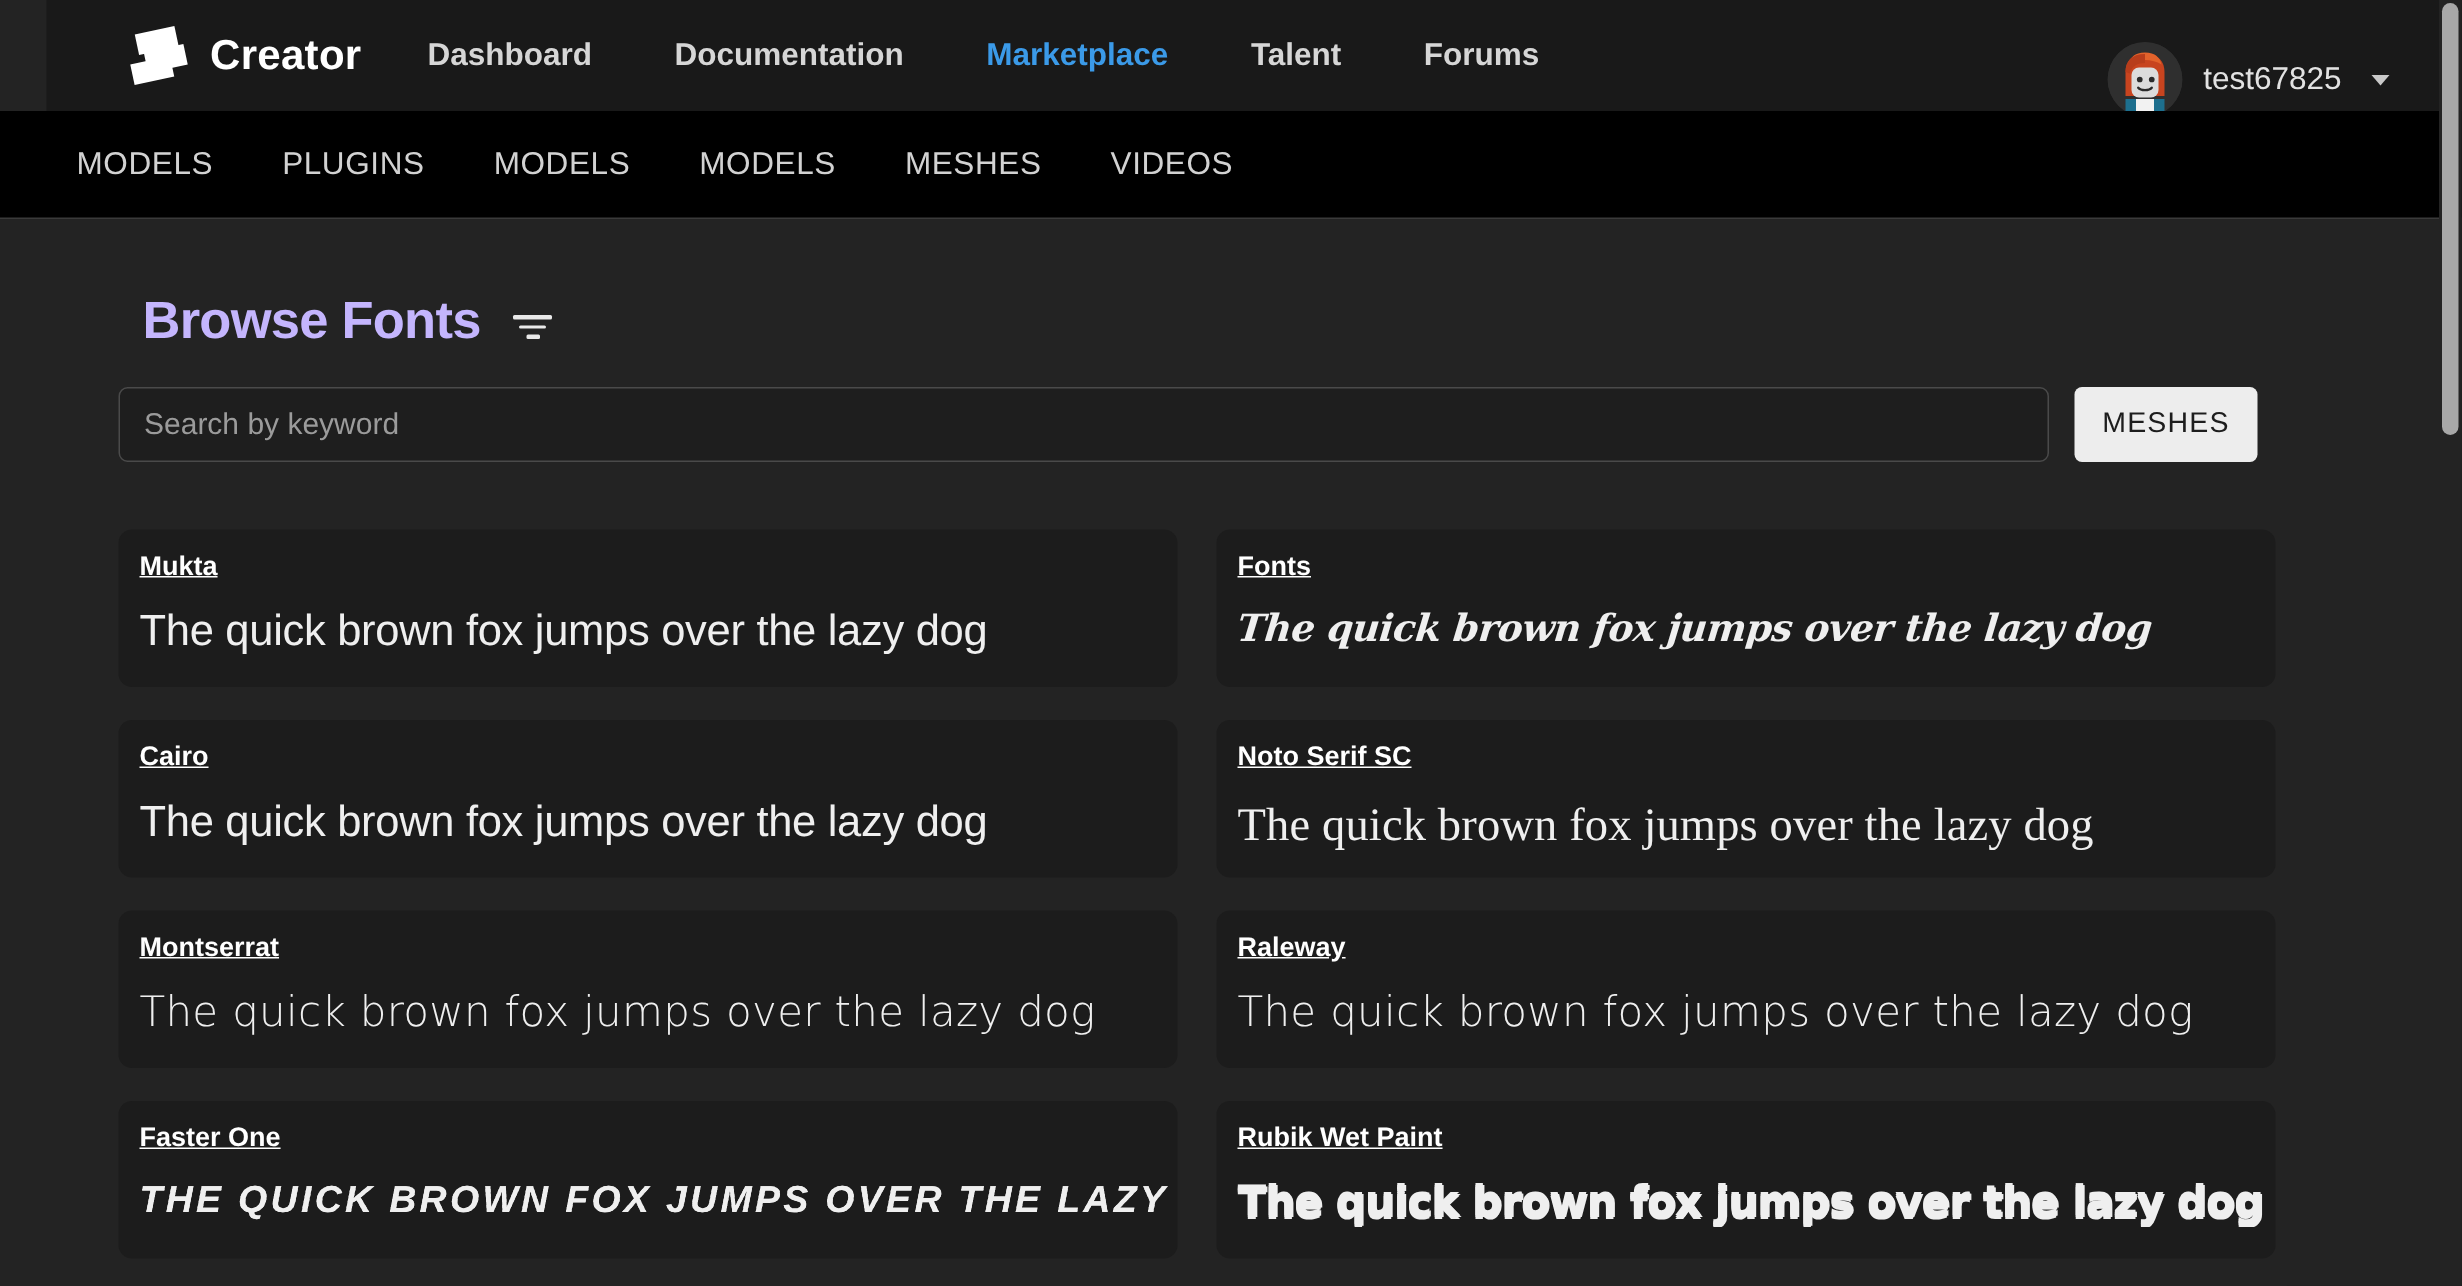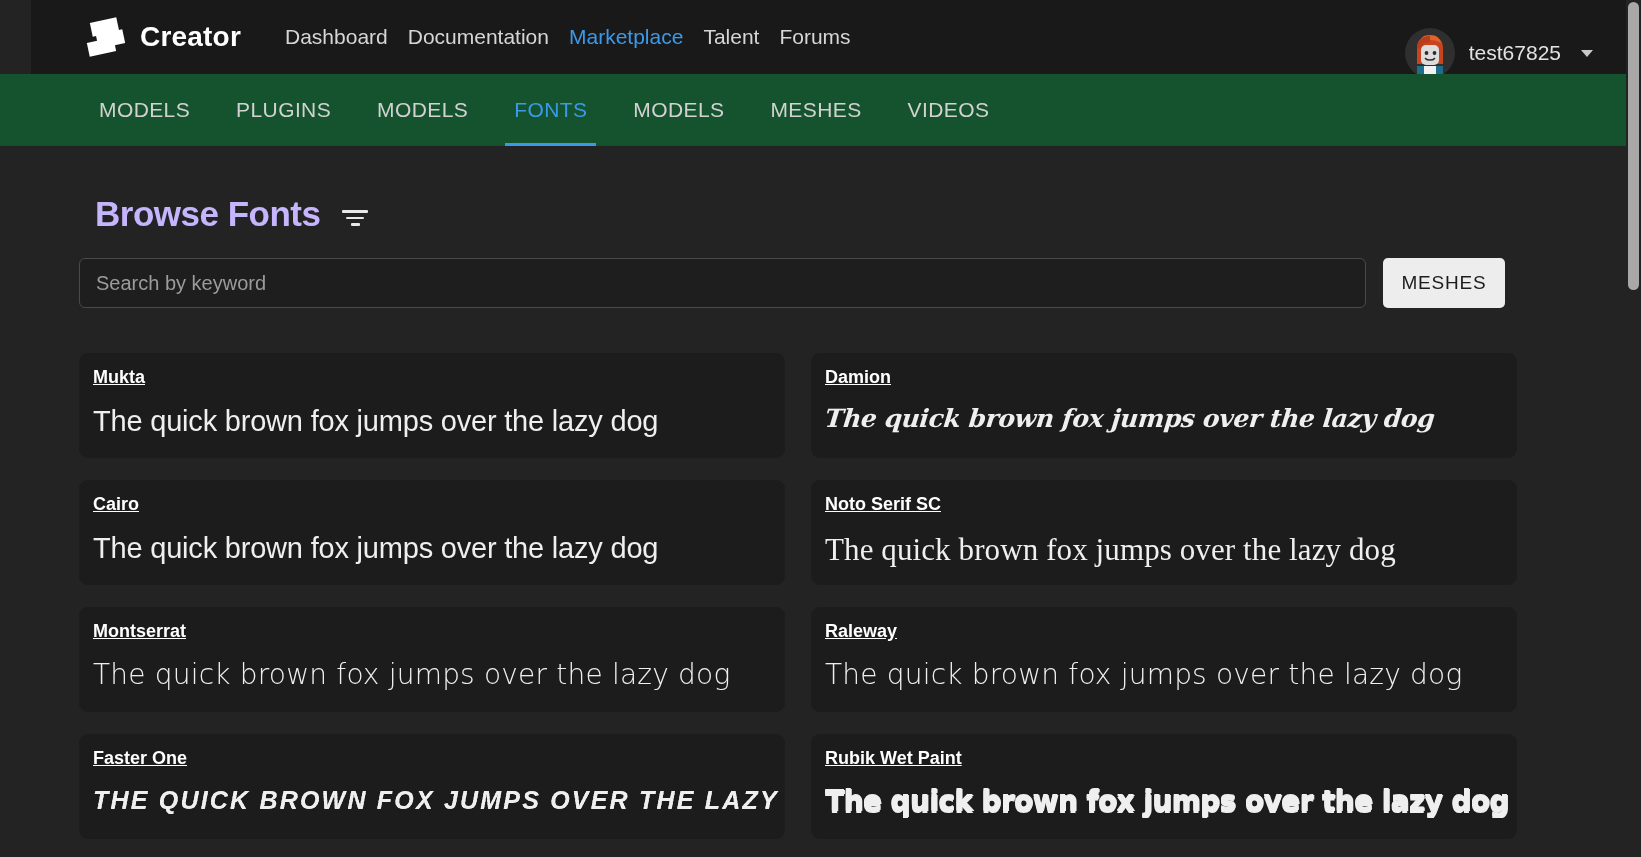--- a/index.html
+++ b/index.html
@@ -52,22 +52,23 @@
   .brand-name {
     color: #ffffff;
     font-size: 28px;
     font-weight: bold;
     letter-spacing: 0.2px;
   }
 
   .mainnav {
     display: flex;
     align-items: center;
-    gap: 20px;
+    gap: 55px;
     margin-left: 4px;
+    font-weight: bold;
   }
   .mainnav a {
     color: #d6d6d6;
     font-size: 21px;
     text-decoration: none;
     white-space: nowrap;
   }
   .mainnav a.active { color: #3b9ae8; }
 
   .user-area {
@@ -100,24 +101,24 @@
     border-left: 6px solid transparent;
     border-right: 6px solid transparent;
     border-top: 7px solid #c9c9c9;
     margin-left: 6px;
   }
 
   
   .tabstrip {
     position: relative;
     height: 72px;
-    background: #14532d;
-    display: flex;
-    align-items: center;
-    padding-left: 76px;
+    background: #000000;
+    display: flex;
+    align-items: center;
+    padding-left: 28px;
     gap: 0;
   }
   .tabstrip::after {
     content: "";
     position: absolute;
     left: 0; right: 0; bottom: 0;
     height: 1px;
     background: #3a3a3a;
   }
   .tab {
@@ -331,21 +332,20 @@
     </span>
     <span class="username">test67825</span>
     <span class="caret-down"></span>
   </div>
 </div>
 
 <div class="tabstrip">
   <a href="#" class="tab">MODELS</a>
   <a href="#" class="tab">PLUGINS</a>
   <a href="#" class="tab">MODELS</a>
-  <a href="#" class="tab active">FONTS</a>
   <a href="#" class="tab">MODELS</a>
   <a href="#" class="tab">MESHES</a>
   <a href="#" class="tab">VIDEOS</a>
 </div>
 
 <div class="page">
 
   <div class="page-head">
     <div class="page-title">Browse Fonts</div>
     <div class="filter-icon">
@@ -359,21 +359,21 @@
     <input class="search-input" type="text" placeholder="Search by keyword" style="">
     <button class="search-button">MESHES</button>
   </div>
 
   <div class="grid">
       <div class="font-card">
         <div class="fname">Mukta</div>
         <div class="fsample s-sans">The quick brown fox jumps over the lazy dog</div>
       </div>
       <div class="font-card">
-        <div class="fname">Damion</div>
+        <div class="fname">Fonts</div>
         <div class="fsample s-script">The quick brown fox jumps over the lazy dog</div>
       </div>
       <div class="font-card">
         <div class="fname">Cairo</div>
         <div class="fsample s-sans">The quick brown fox jumps over the lazy dog</div>
       </div>
       <div class="font-card">
         <div class="fname">Noto Serif SC</div>
         <div class="fsample s-serif">The quick brown fox jumps over the lazy dog</div>
       </div>

